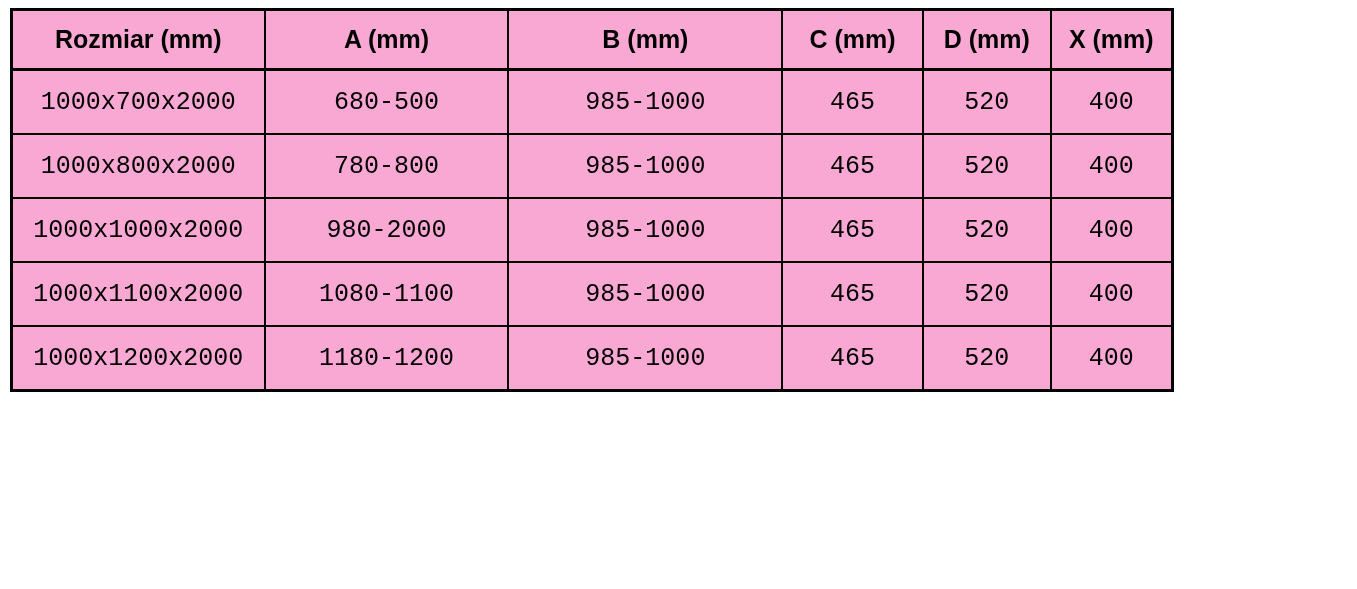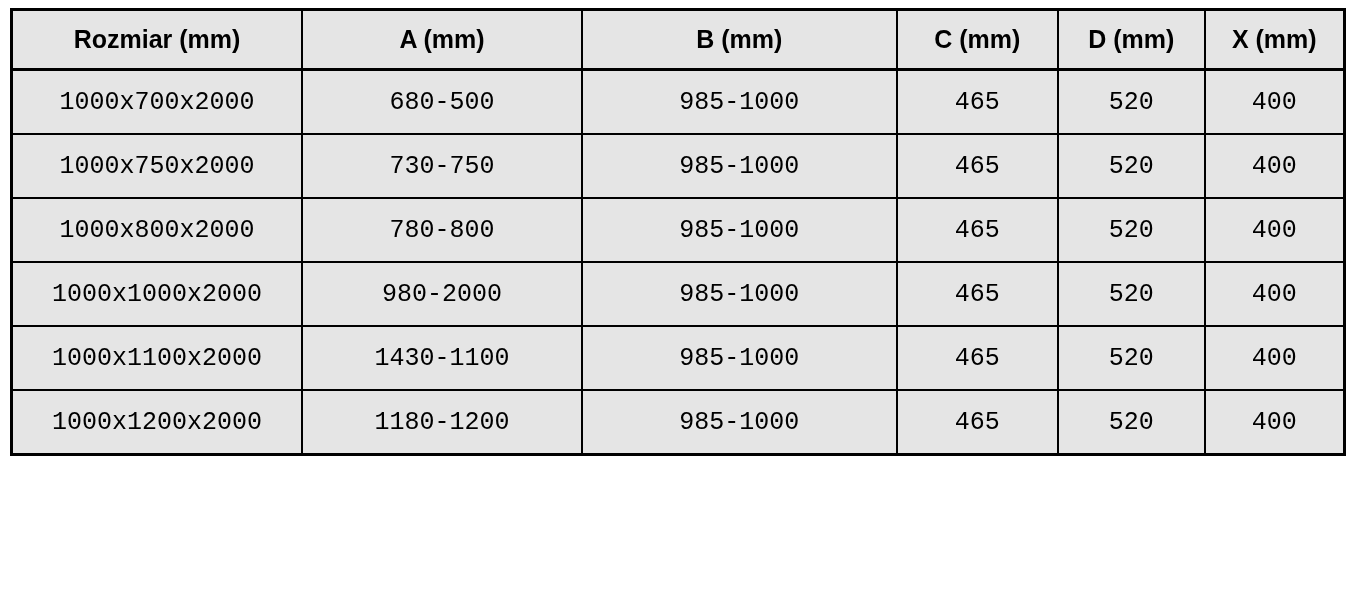--- a/index.html
+++ b/index.html
@@ -10,22 +10,22 @@
     height: 589px;
     font-family: "Liberation Sans", sans-serif;
     color: #000000;
   }
   .table-wrap {
     padding: 8px 0 0 10px;
   }
   table.spec-table {
     border-collapse: collapse;
     table-layout: fixed;
-    width: 1336px;
-    background: #e5e5e5;
+    width: 1164px;
+    background: #f9a8d4;
     border: 3px solid #000000;
   }
   table.spec-table th,
   table.spec-table td {
     border: 2px solid #000000;
     text-align: center;
     vertical-align: middle;
     padding: 0;
     font-size: 25px;
     line-height: 1;
@@ -75,46 +75,38 @@
     <tbody>
         <tr>
           <td>1000x700x2000</td>
           <td>680-500</td>
           <td>985-1000</td>
           <td>465</td>
           <td>520</td>
           <td>400</td>
         </tr>
         <tr>
-          <td>1000x750x2000</td>
-          <td>730-750</td>
-          <td>985-1000</td>
-          <td>465</td>
-          <td>520</td>
-          <td>400</td>
-        </tr>
-        <tr>
           <td>1000x800x2000</td>
           <td>780-800</td>
           <td>985-1000</td>
           <td>465</td>
           <td>520</td>
           <td>400</td>
         </tr>
         <tr>
           <td>1000x1000x2000</td>
           <td>980-2000</td>
           <td>985-1000</td>
           <td>465</td>
           <td>520</td>
           <td>400</td>
         </tr>
         <tr>
           <td>1000x1100x2000</td>
-          <td>1430-1100</td>
+          <td>1080-1100</td>
           <td>985-1000</td>
           <td>465</td>
           <td>520</td>
           <td>400</td>
         </tr>
         <tr>
           <td>1000x1200x2000</td>
           <td>1180-1200</td>
           <td>985-1000</td>
           <td>465</td>

